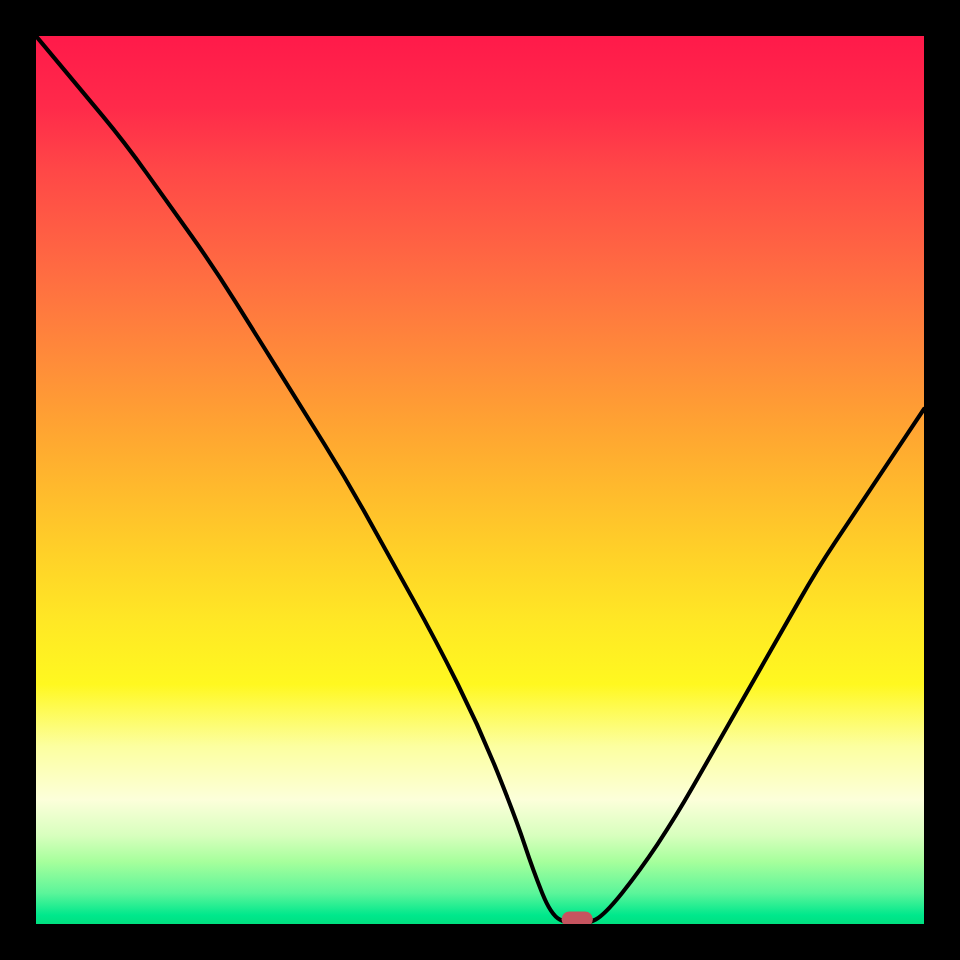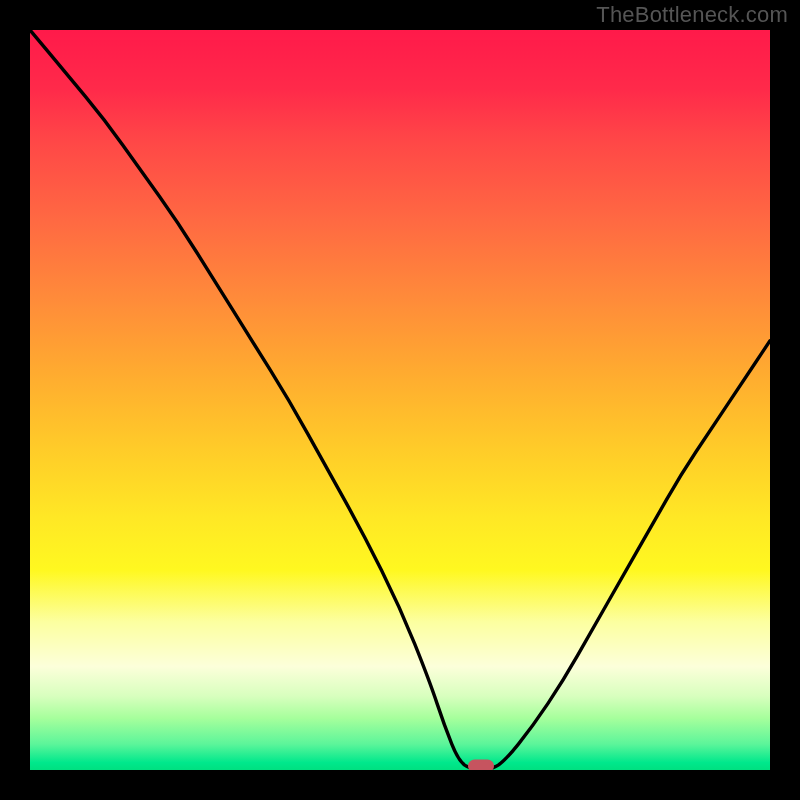--- a/index.html
+++ b/index.html
@@ -71,21 +71,20 @@
     border-radius: 7px;
     background: #c6545f;
     z-index: 6;
     transform: translate(-50%, -50%);
   }
 </style>
 </head>
 <body>
 
 <div class="frame">
-  <div class="watermark">TheBottleneck.com</div>
 
   <div class="plot-area">
     <div class="gradient"></div>
 
     <svg class="curve" viewBox="0 0 740 740" preserveAspectRatio="none">
       <path id="curve-path" d="M 0.0 0.0 Q 0.0 0.0 18.5 22.2 Q 37.0 44.4 55.5 66.6 Q 74.0 88.8 92.5 114.7 Q 111.0 140.6 129.5 166.5 Q 148.0 192.4 166.5 222.0 Q 185.0 251.6 203.5 281.2 Q 222.0 310.8 240.5 340.4 Q 259.0 370.0 277.5 403.3 Q 296.0 436.6 314.5 469.9 Q 333.0 503.2 351.5 540.2 Q 370.0 577.2 384.8 614.2 Q 399.6 651.2 407.0 673.4 Q 414.4 695.6 421.8 714.1 Q 429.2 732.6 436.6 736.3 Q 444.0 740.0 451.4 740.0 Q 458.8 740.0 466.2 736.3 Q 473.6 732.6 488.4 714.1 Q 503.2 695.6 518.0 673.4 Q 532.8 651.2 547.6 625.3 Q 562.4 599.4 577.2 573.5 Q 592.0 547.6 606.8 521.7 Q 621.6 495.8 636.4 469.9 Q 651.2 444.0 666.0 421.8 Q 680.8 399.6 695.6 377.4 Q 710.4 355.2 725.2 333.0 T 740.0 310.8" fill="none" stroke="#000" stroke-width="3.4" stroke-linecap="round" stroke-linejoin="round"></path>
     </svg>
 
     <div class="marker" id="marker" style="left: 451.4px; top: 736px;"></div>
   </div>

